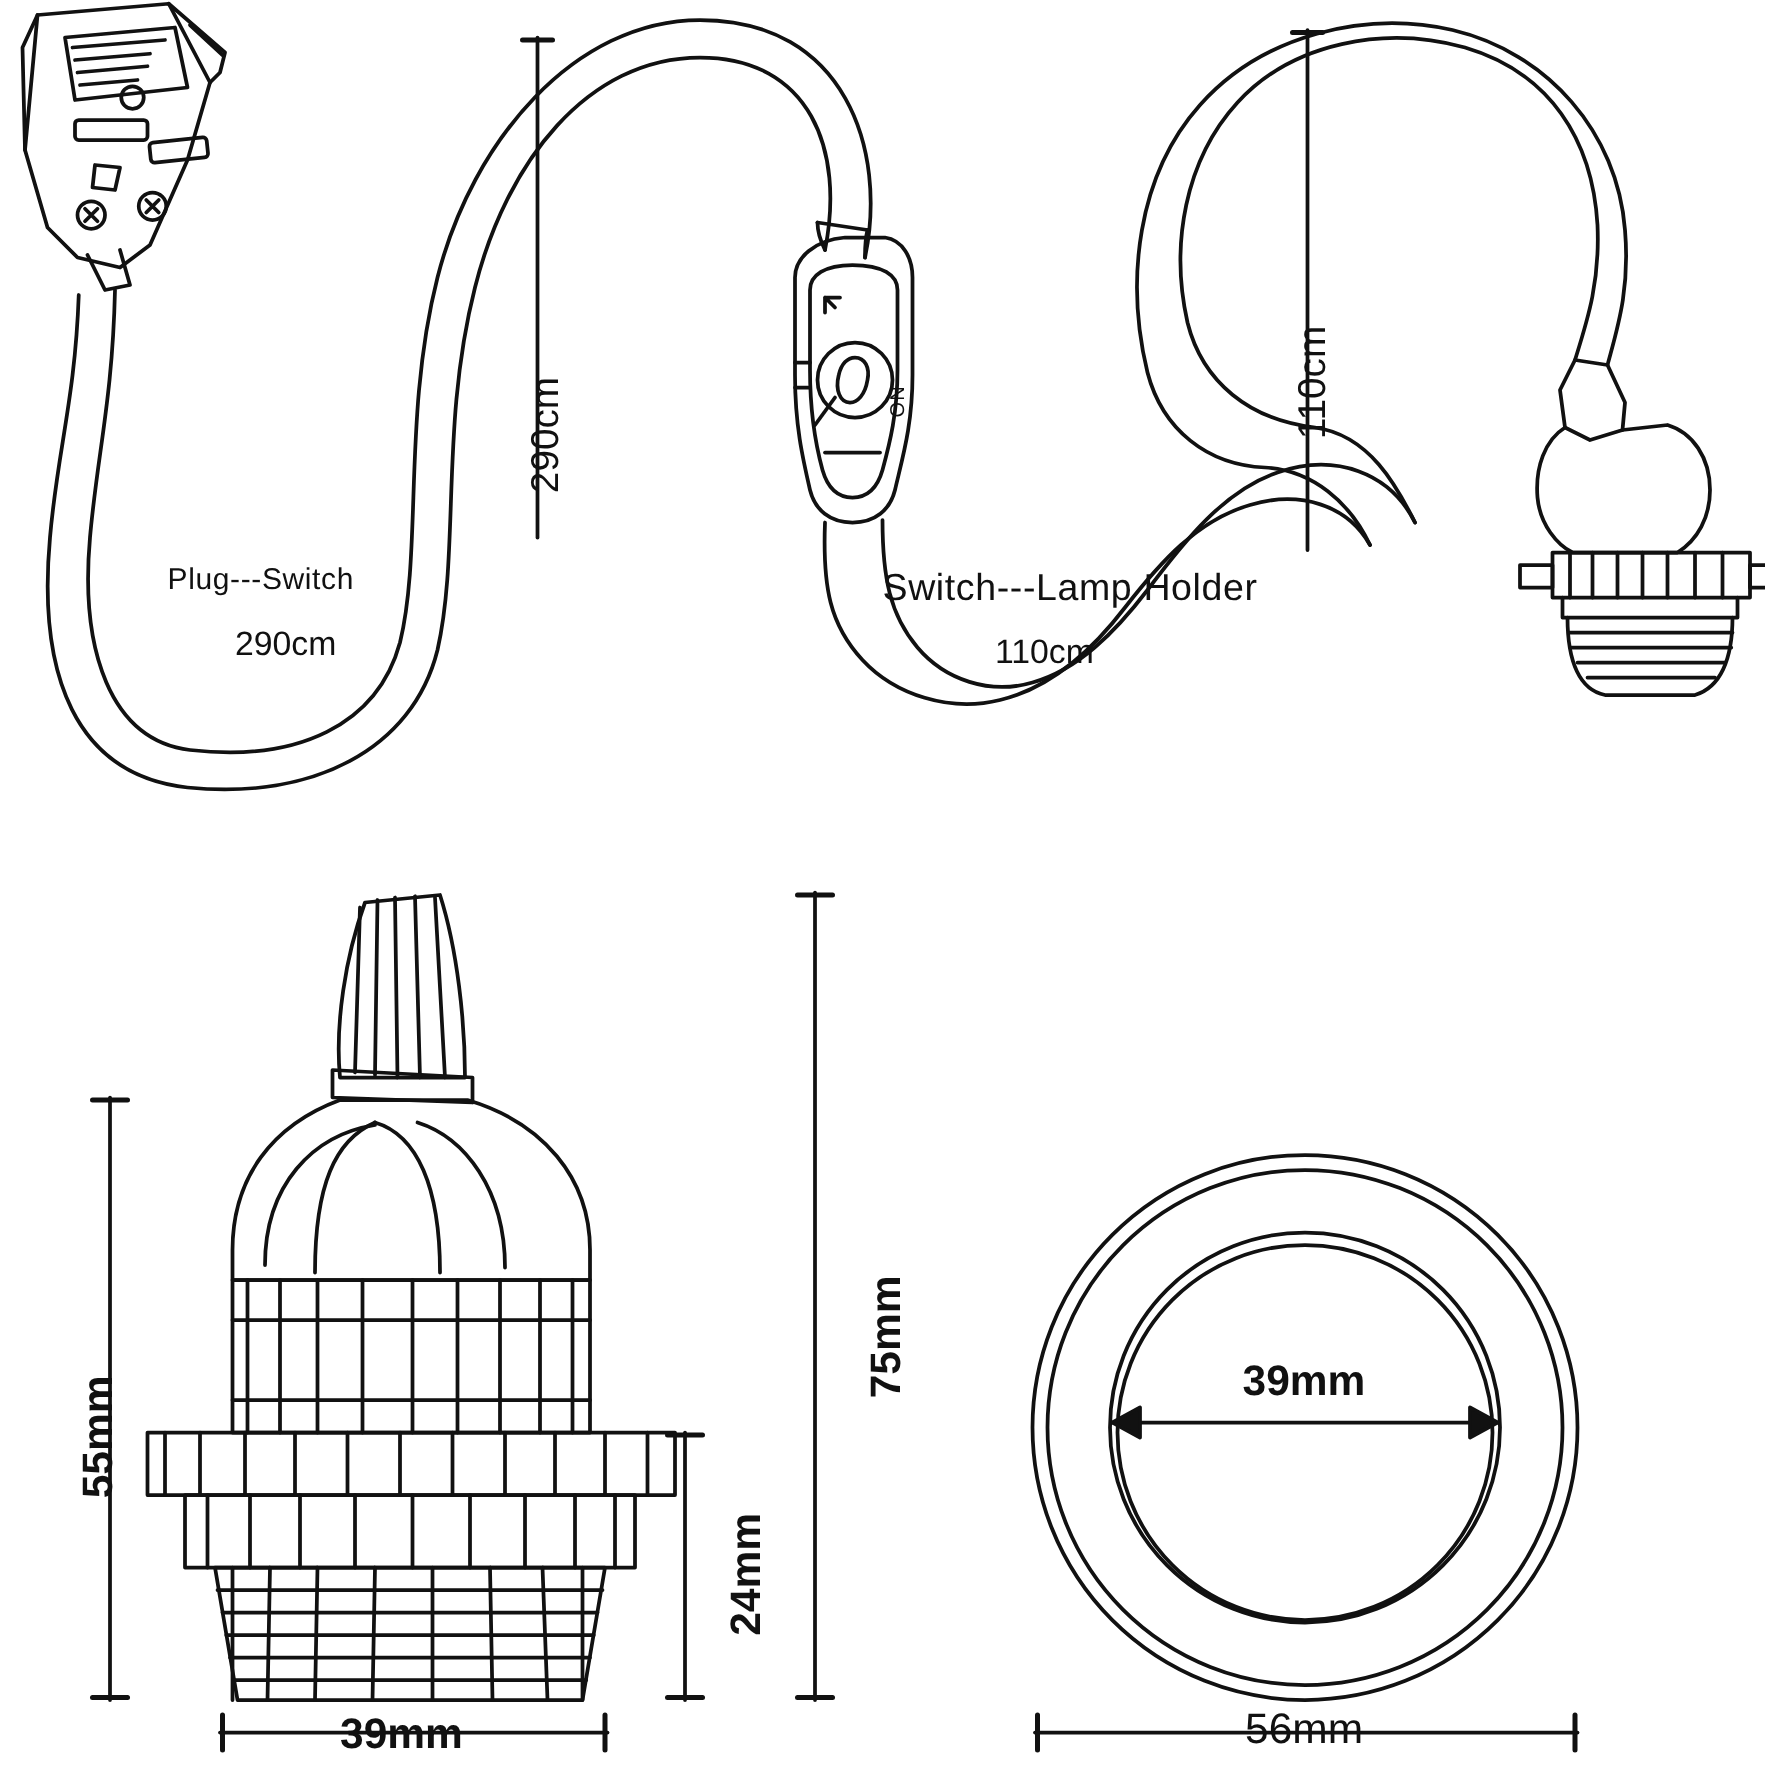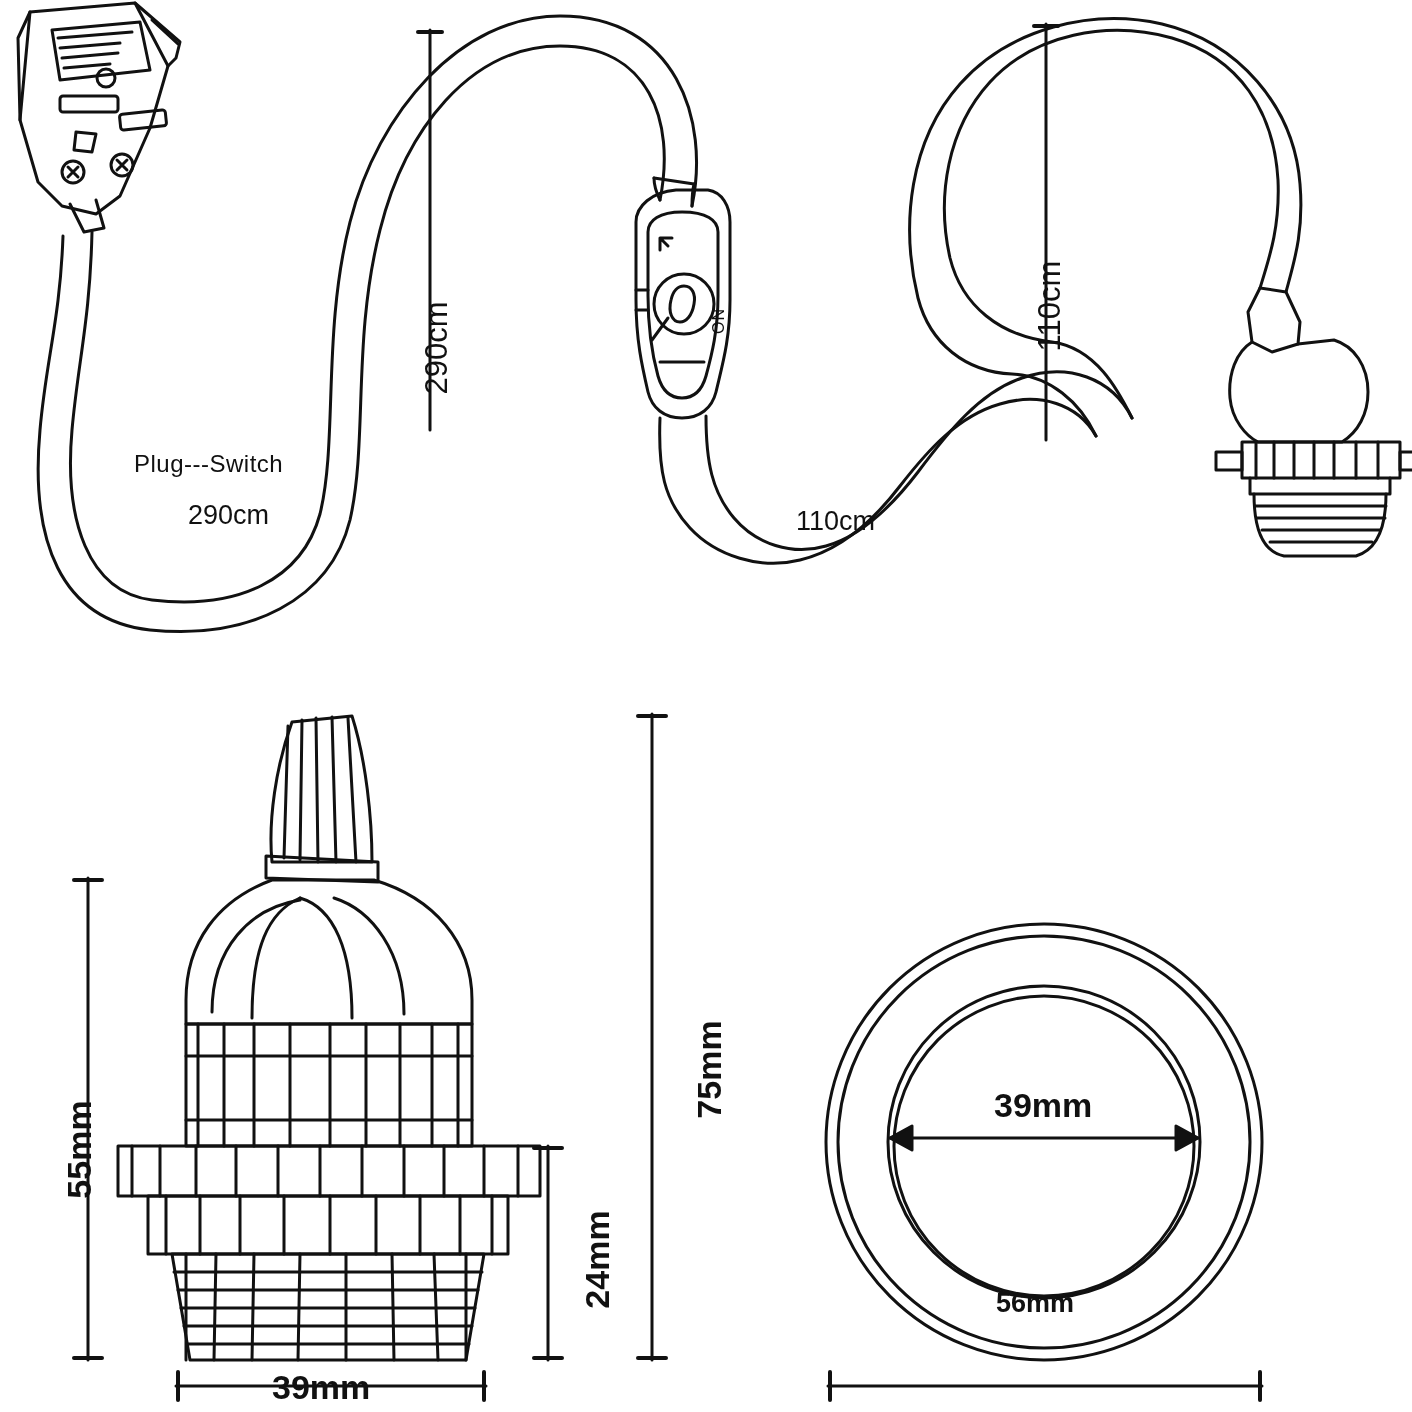--- a/index.html
+++ b/index.html
@@ -38,21 +38,21 @@
   .t-plug-switch-val { left: 188px; top: 500px; font-size: 27px; }
   .t-290 { left: 390px; top: 330px; font-size: 31px; transform: rotate(-90deg); }
   .t-switch-holder { left: 706px; top: 454px; font-size: 30px; letter-spacing: 0.5px; }
   .t-switch-holder-val { left: 796px; top: 506px; font-size: 27px; }
   .t-110 { left: 1005px; top: 288px; font-size: 31px; transform: rotate(-90deg); }
   .t-75 { left: 660px; top: 1050px; font-size: 34px; font-weight: bold; transform: rotate(-90deg); }
   .t-55 { left: 30px; top: 1130px; font-size: 34px; font-weight: bold; transform: rotate(-90deg); }
   .t-24 { left: 548px; top: 1240px; font-size: 34px; font-weight: bold; transform: rotate(-90deg); }
   .t-39-bottom { left: 272px; top: 1368px; font-size: 34px; font-weight: bold; }
   .t-39-ring { left: 994px; top: 1086px; font-size: 34px; font-weight: bold; }
-  .t-56 { left: 996px; top: 1288px; font-size: 27px; font-weight: bold; }
+  .t-56 { left: 996px; top: 1364px; font-size: 34px; font-weight: normal; }
   .t-on { left: 706px; top: 312px; font-size: 16px; transform: rotate(-90deg); letter-spacing: 1px; }
 </style>
 </head>
 <body>
 
 <div id="diagram-root">
 
   <svg class="layer" viewBox="0 0 1412 1412">
     <g fill="none" stroke="#111111" stroke-width="3" stroke-linecap="round" stroke-linejoin="round">
 
@@ -234,20 +234,21 @@
       <path d="M828 1386 L1262 1386"></path>
       <path d="M830 1372 L830 1400" stroke-width="4"></path>
       <path d="M1260 1372 L1260 1400" stroke-width="4"></path>
     </g>
   </svg>
 
   <div class="lbl t-plug-switch">Plug---Switch</div>
   <div class="lbl t-plug-switch-val">290cm</div>
   <div class="lbl lbl-vert t-290">290cm</div>
 
+  <div class="lbl t-switch-holder">Switch---Lamp Holder</div>
   <div class="lbl t-switch-holder-val">110cm</div>
   <div class="lbl lbl-vert t-110">110cm</div>
 
   <div class="lbl lbl-vert t-on">ON</div>
 
   <div class="lbl lbl-vert t-75">75mm</div>
   <div class="lbl lbl-vert t-55">55mm</div>
   <div class="lbl lbl-vert t-24">24mm</div>
   <div class="lbl t-39-bottom">39mm</div>
 

